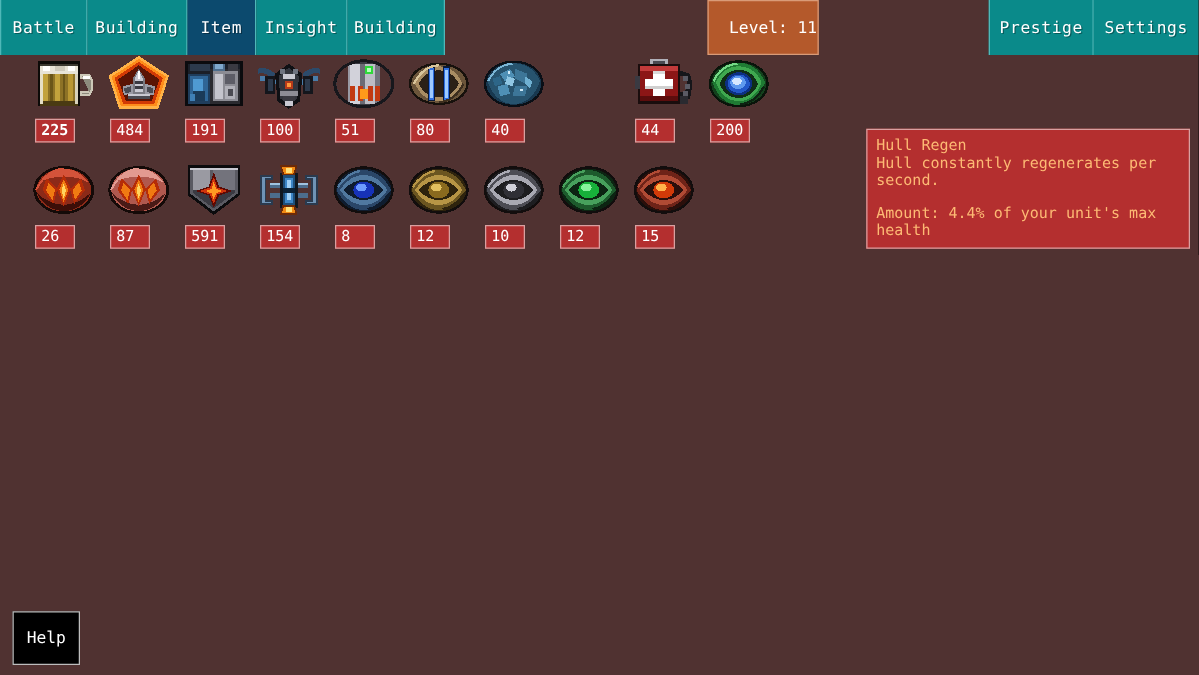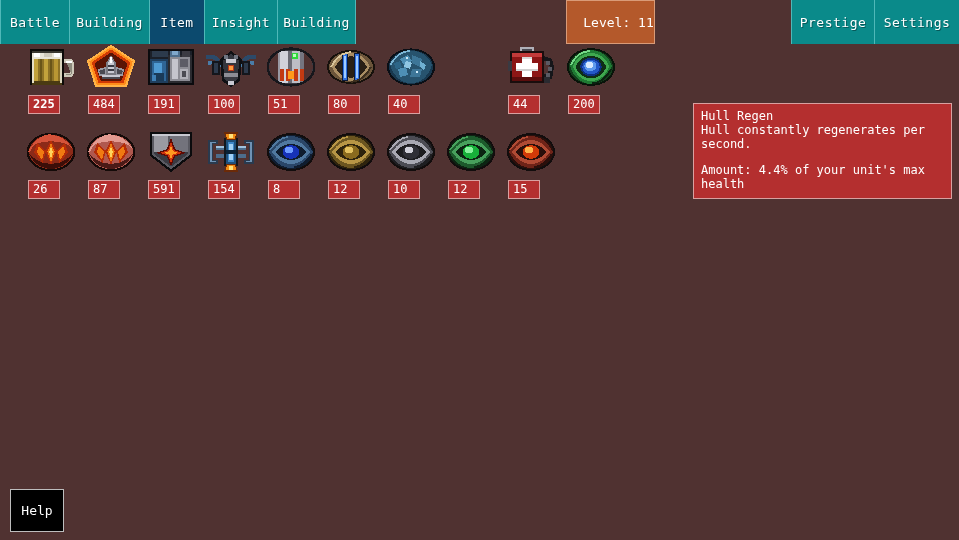--- a/index.html
+++ b/index.html
@@ -123,21 +123,21 @@
 
   
   #tooltip {
     position: absolute;
     left: 693px;
     top: 103px;
     width: 259px;
     background: #b42f2f;
     border: 1px solid #d9a0a0;
     box-sizing: border-box;
-    color: #ffffff;
+    color: #fdba74;
     font-size: 12px;
     line-height: 14px;
     padding: 5px 7px 7px 7px;
   }
   #tooltip .tt-line { white-space: pre-wrap; }
   #tooltip .tt-gap { height: 12px; }
 
   
   #help-button {
     position: absolute;

